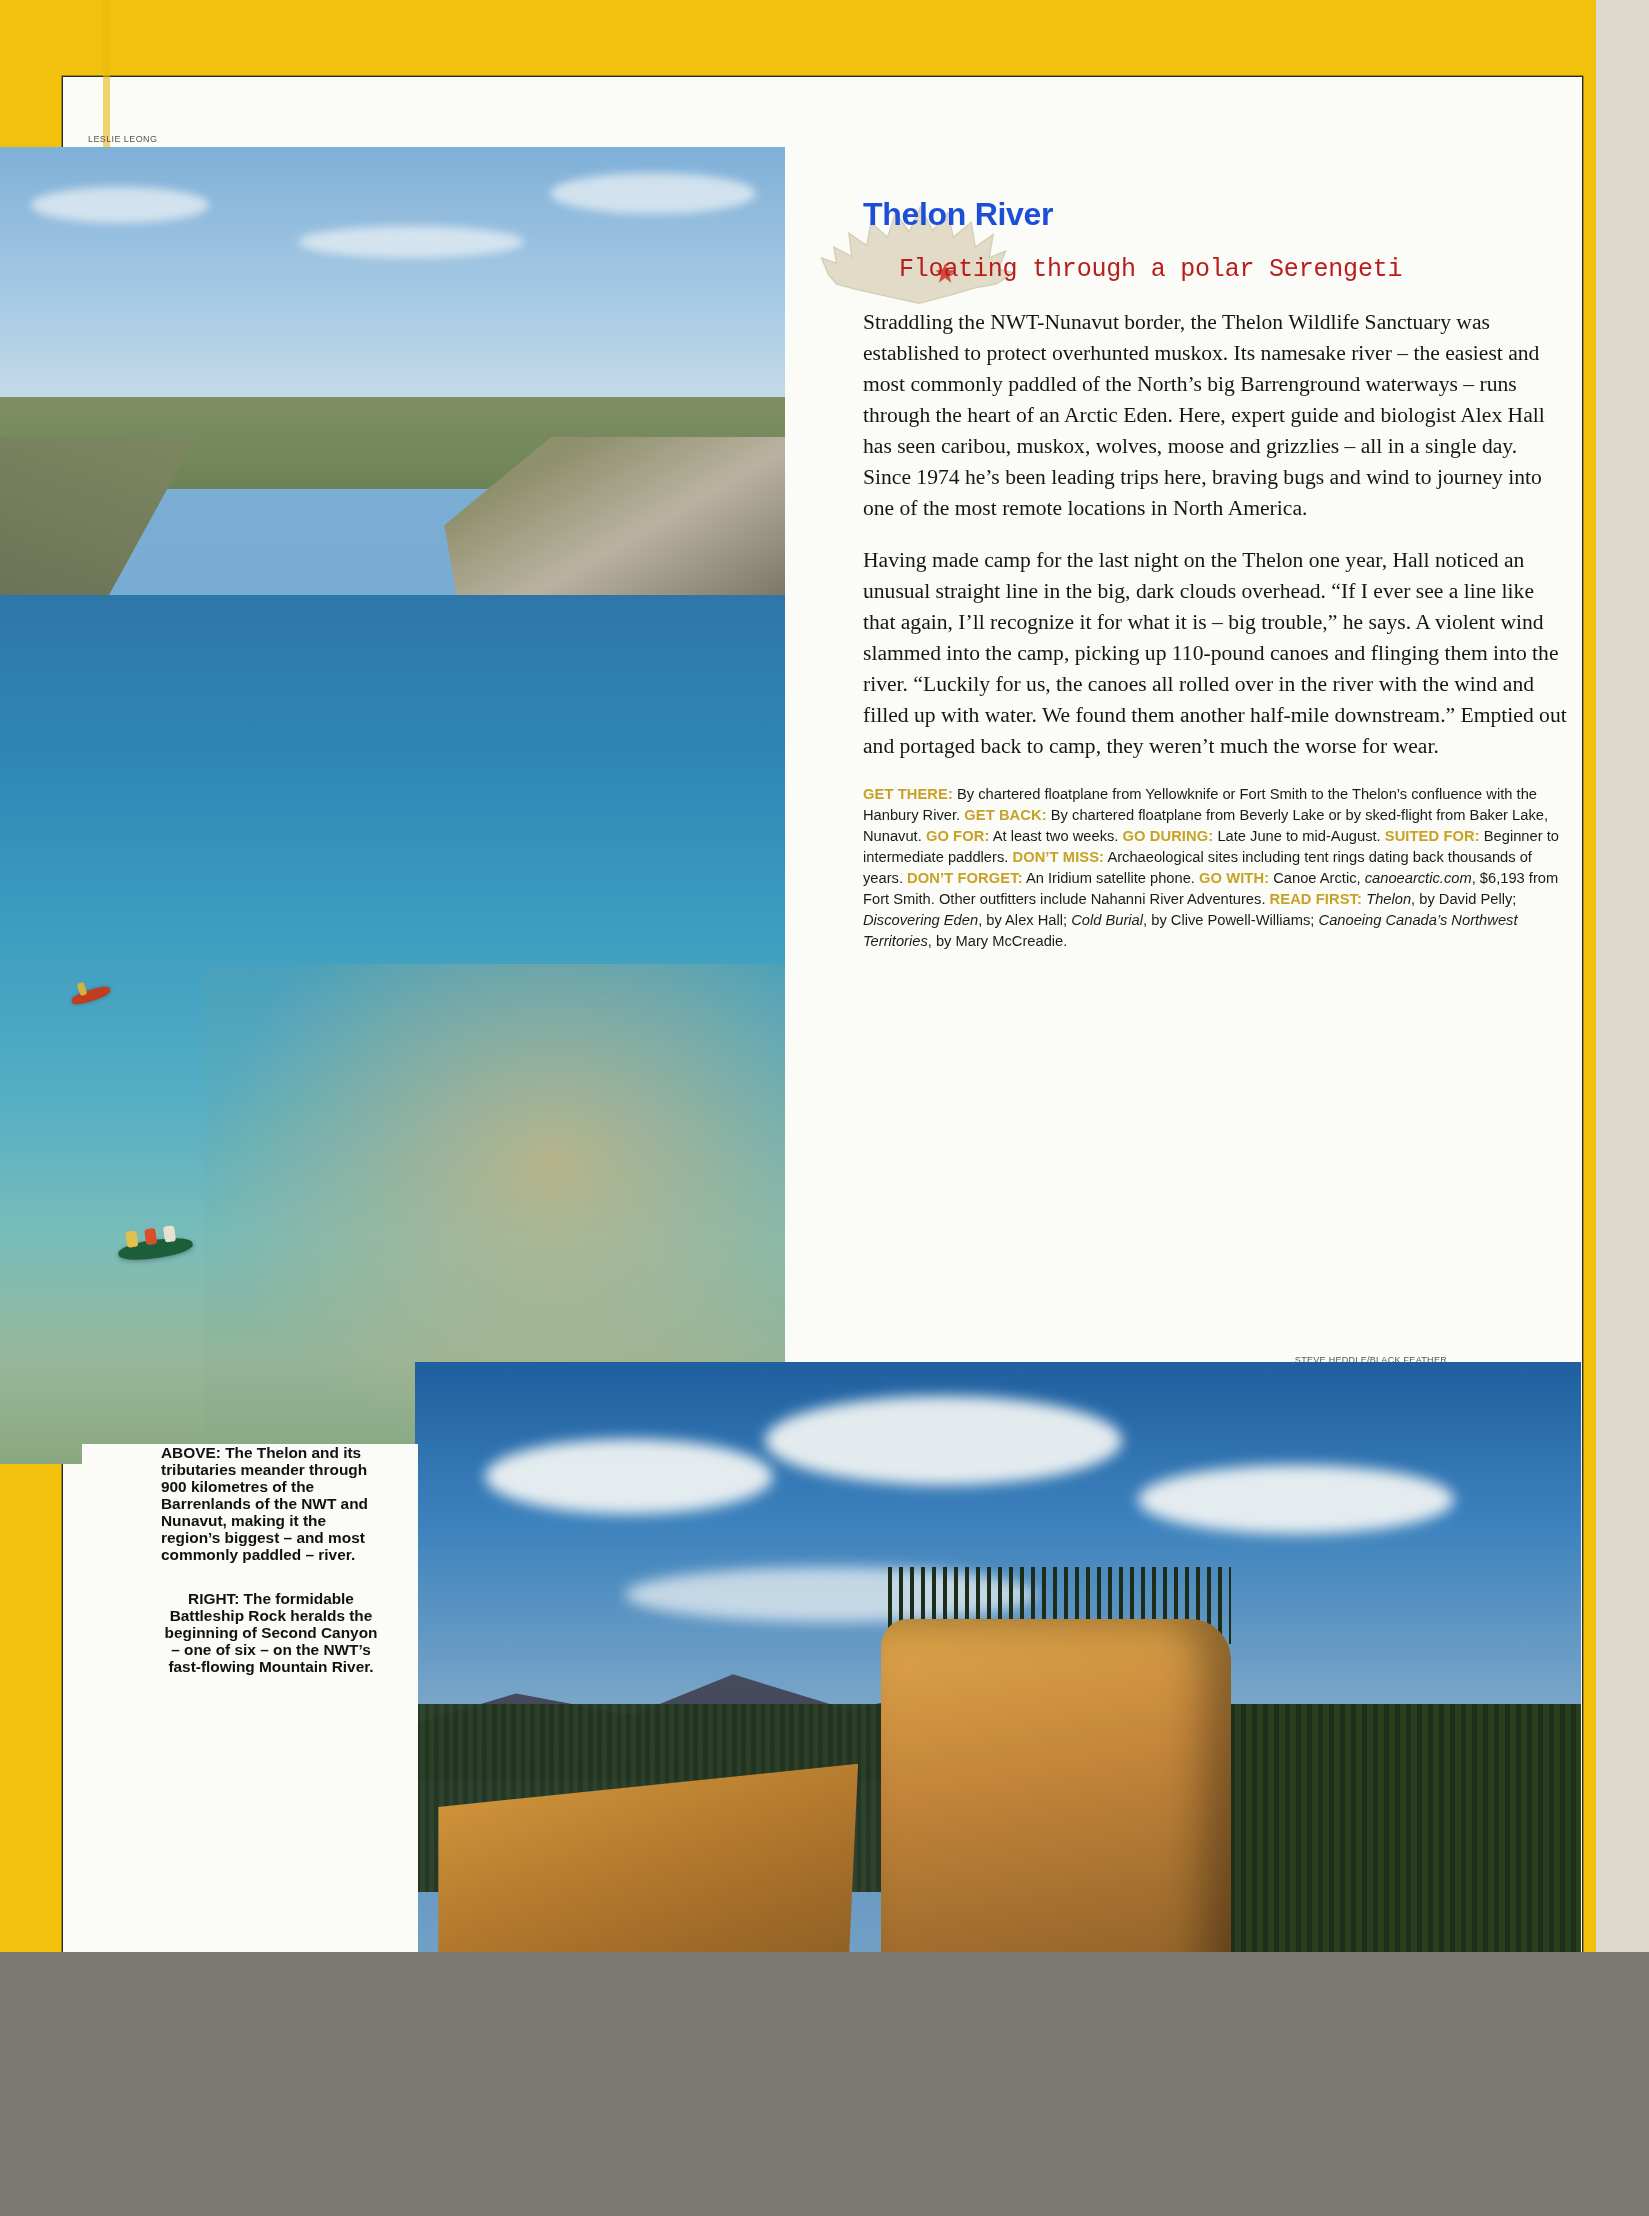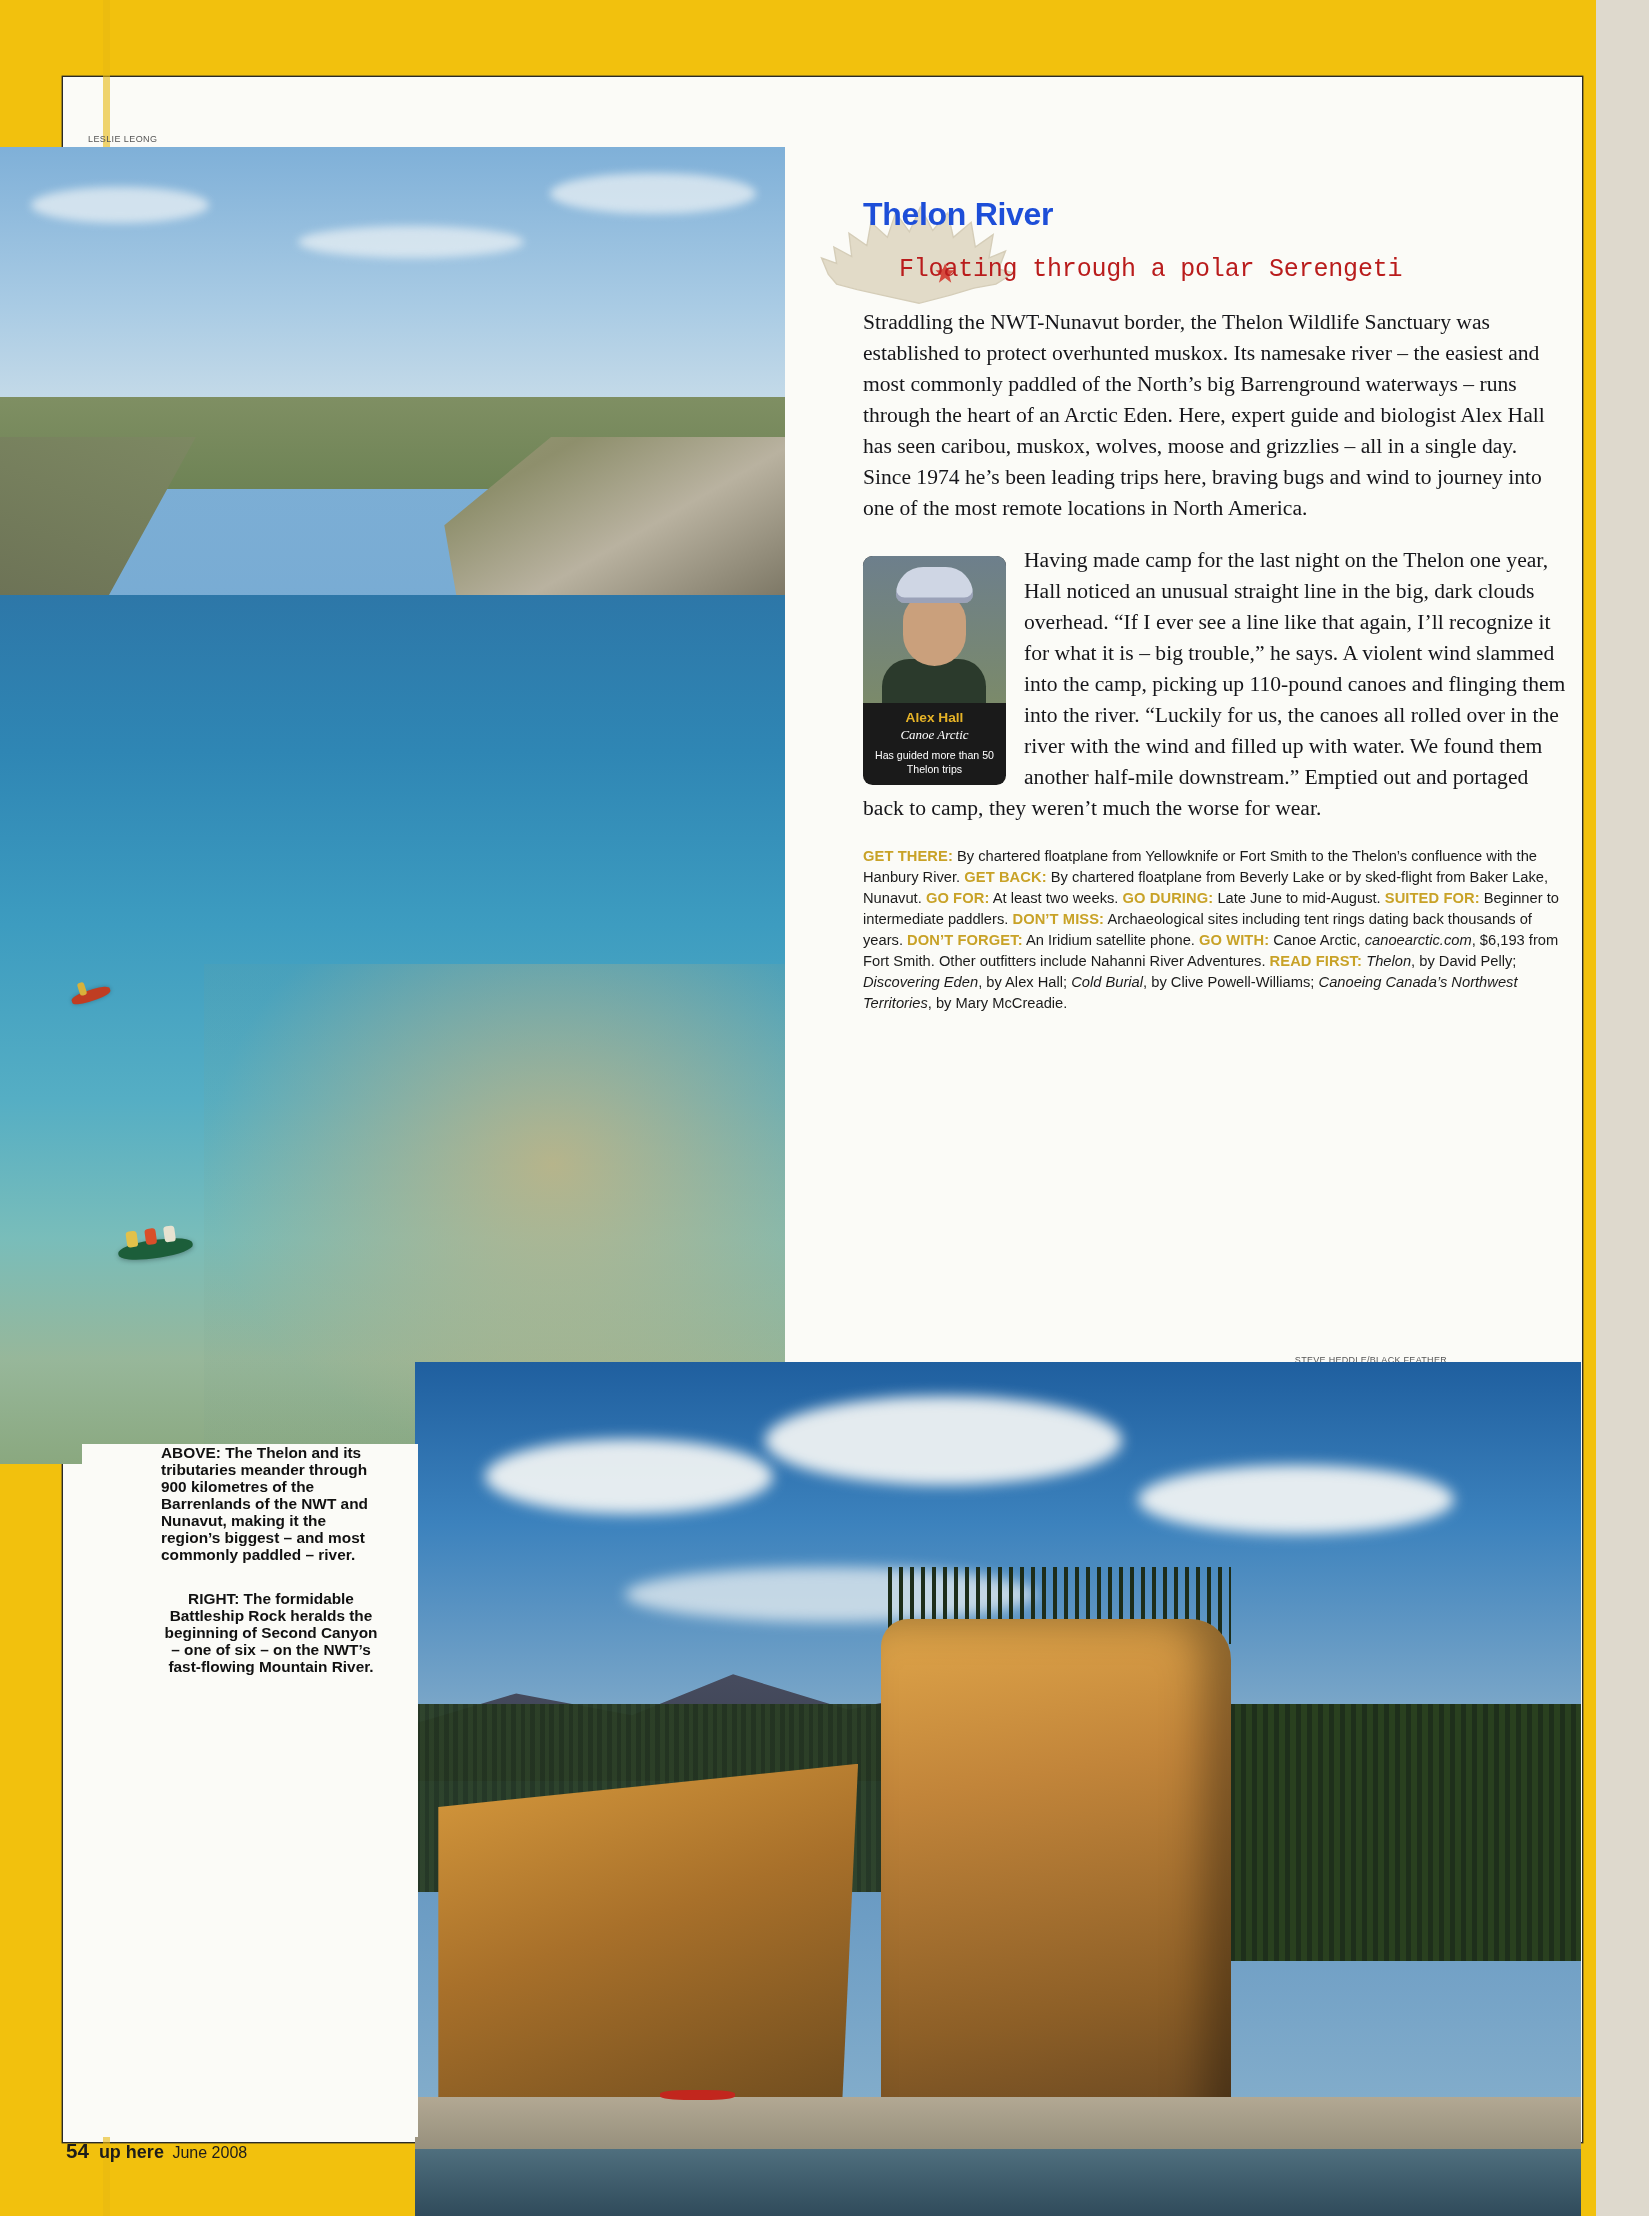--- a/index.html
+++ b/index.html
@@ -1,17 +1,17 @@
 <!DOCTYPE html>
 <html style="font-size:11px"><head>
 <meta charset="utf-8">
 <style>
   html,body{margin:0;padding:0;background:#7a7a72;}
   body{font-family:"Liberation Serif", serif;}
-  .page{position:relative;width:1650px;height:2216px;background:#f2c10d;overflow:hidden;}
+  .page{position:relative;width:1650px;height:1952px;background:#f2c10d;overflow:hidden;}
 
   
   .sheet{position:absolute;left:63px;top:77px;width:1519px;height:2065px;background:#fbfbf7;
          box-shadow:0 0 0 1.4px #2a2a28;}
   .rightstrip{position:absolute;right:0;top:0;width:54px;height:2216px;background:#ded9cd;}
   .topstrip{position:absolute;left:0;top:0;width:1650px;height:77px;background:#f2c10d;}
   .leftstrip{position:absolute;left:0;top:0;width:63px;height:2216px;background:#f2c10d;}
   .bottomstrip{position:absolute;left:0;bottom:0;width:1650px;height:75px;background:#f2c10d;}
   .spine{position:absolute;left:103px;top:0;width:6.9px;height:2216px;background:#e8b911;opacity:.6;}
 
@@ -145,30 +145,20 @@
              L262 134 L230 140 L196 150 L150 162 L104 152 L60 142 L30 134 Z" fill="#ded6c0" stroke="#cfc6ae" stroke-width="2"></path>
     <circle cx="188" cy="118" r="7" fill="#cf2b1d"></circle>
     <path d="M188 104 l4 10 h10 l-8 7 3 11 -9 -7 -9 7 3 -11 -8 -7 h10 z" fill="#cf2b1d"></path>
   </svg>
 
   <div class="article">
     <h1 class="title">Thelon River</h1>
     <div class="subtitle">Floating through a polar Serengeti</div>
     <p class="lead">Straddling the NWT-Nunavut border, the Thelon Wildlife Sanctuary was established to protect overhunted muskox. Its namesake river – the easiest and most commonly paddled of the North’s big Barrenground waterways – runs through the heart of an Arctic Eden. Here, expert guide and biologist Alex Hall has seen caribou, muskox, wolves, moose and grizzlies – all in a single day. Since 1974 he’s been leading trips here, braving bugs and wind to journey into one of the most remote locations in North America.</p>
 
-    <div class="guidecard">
-      <div class="gc-photo">
-        <div class="gc-body"></div>
-        <div class="gc-face"></div>
-        <div class="gc-hat"></div>
-      </div>
-      <div class="gc-name">Alex Hall</div>
-      <div class="gc-org">Canoe Arctic</div>
-      <div class="gc-note">Has guided more than 50 Thelon trips</div>
-    </div>
 
     <p class="body2">Having made camp for the last night on the Thelon one year, Hall noticed an unusual straight line in the big, dark clouds overhead. “If I ever see a line like that again, I’ll recognize it for what it is – big trouble,” he says. A violent wind slammed into the camp, picking up 110-pound canoes and flinging them into the river. “Luckily for us, the canoes all rolled over in the river with the wind and filled up with water. We found them another half-mile downstream.” Emptied out and portaged back to camp, they weren’t much the worse for wear.</p>
 
     <div class="service">
       <b>GET THERE:</b>
       <span>By chartered floatplane from Yellowknife or Fort Smith to the Thelon’s confluence with the Hanbury River.</span>
       <b>GET BACK:</b>
       <span>By chartered floatplane from Beverly Lake or by sked-flight from Baker Lake, Nunavut.</span>
       <b>GO FOR:</b>
       <span>At least two weeks.</span>

